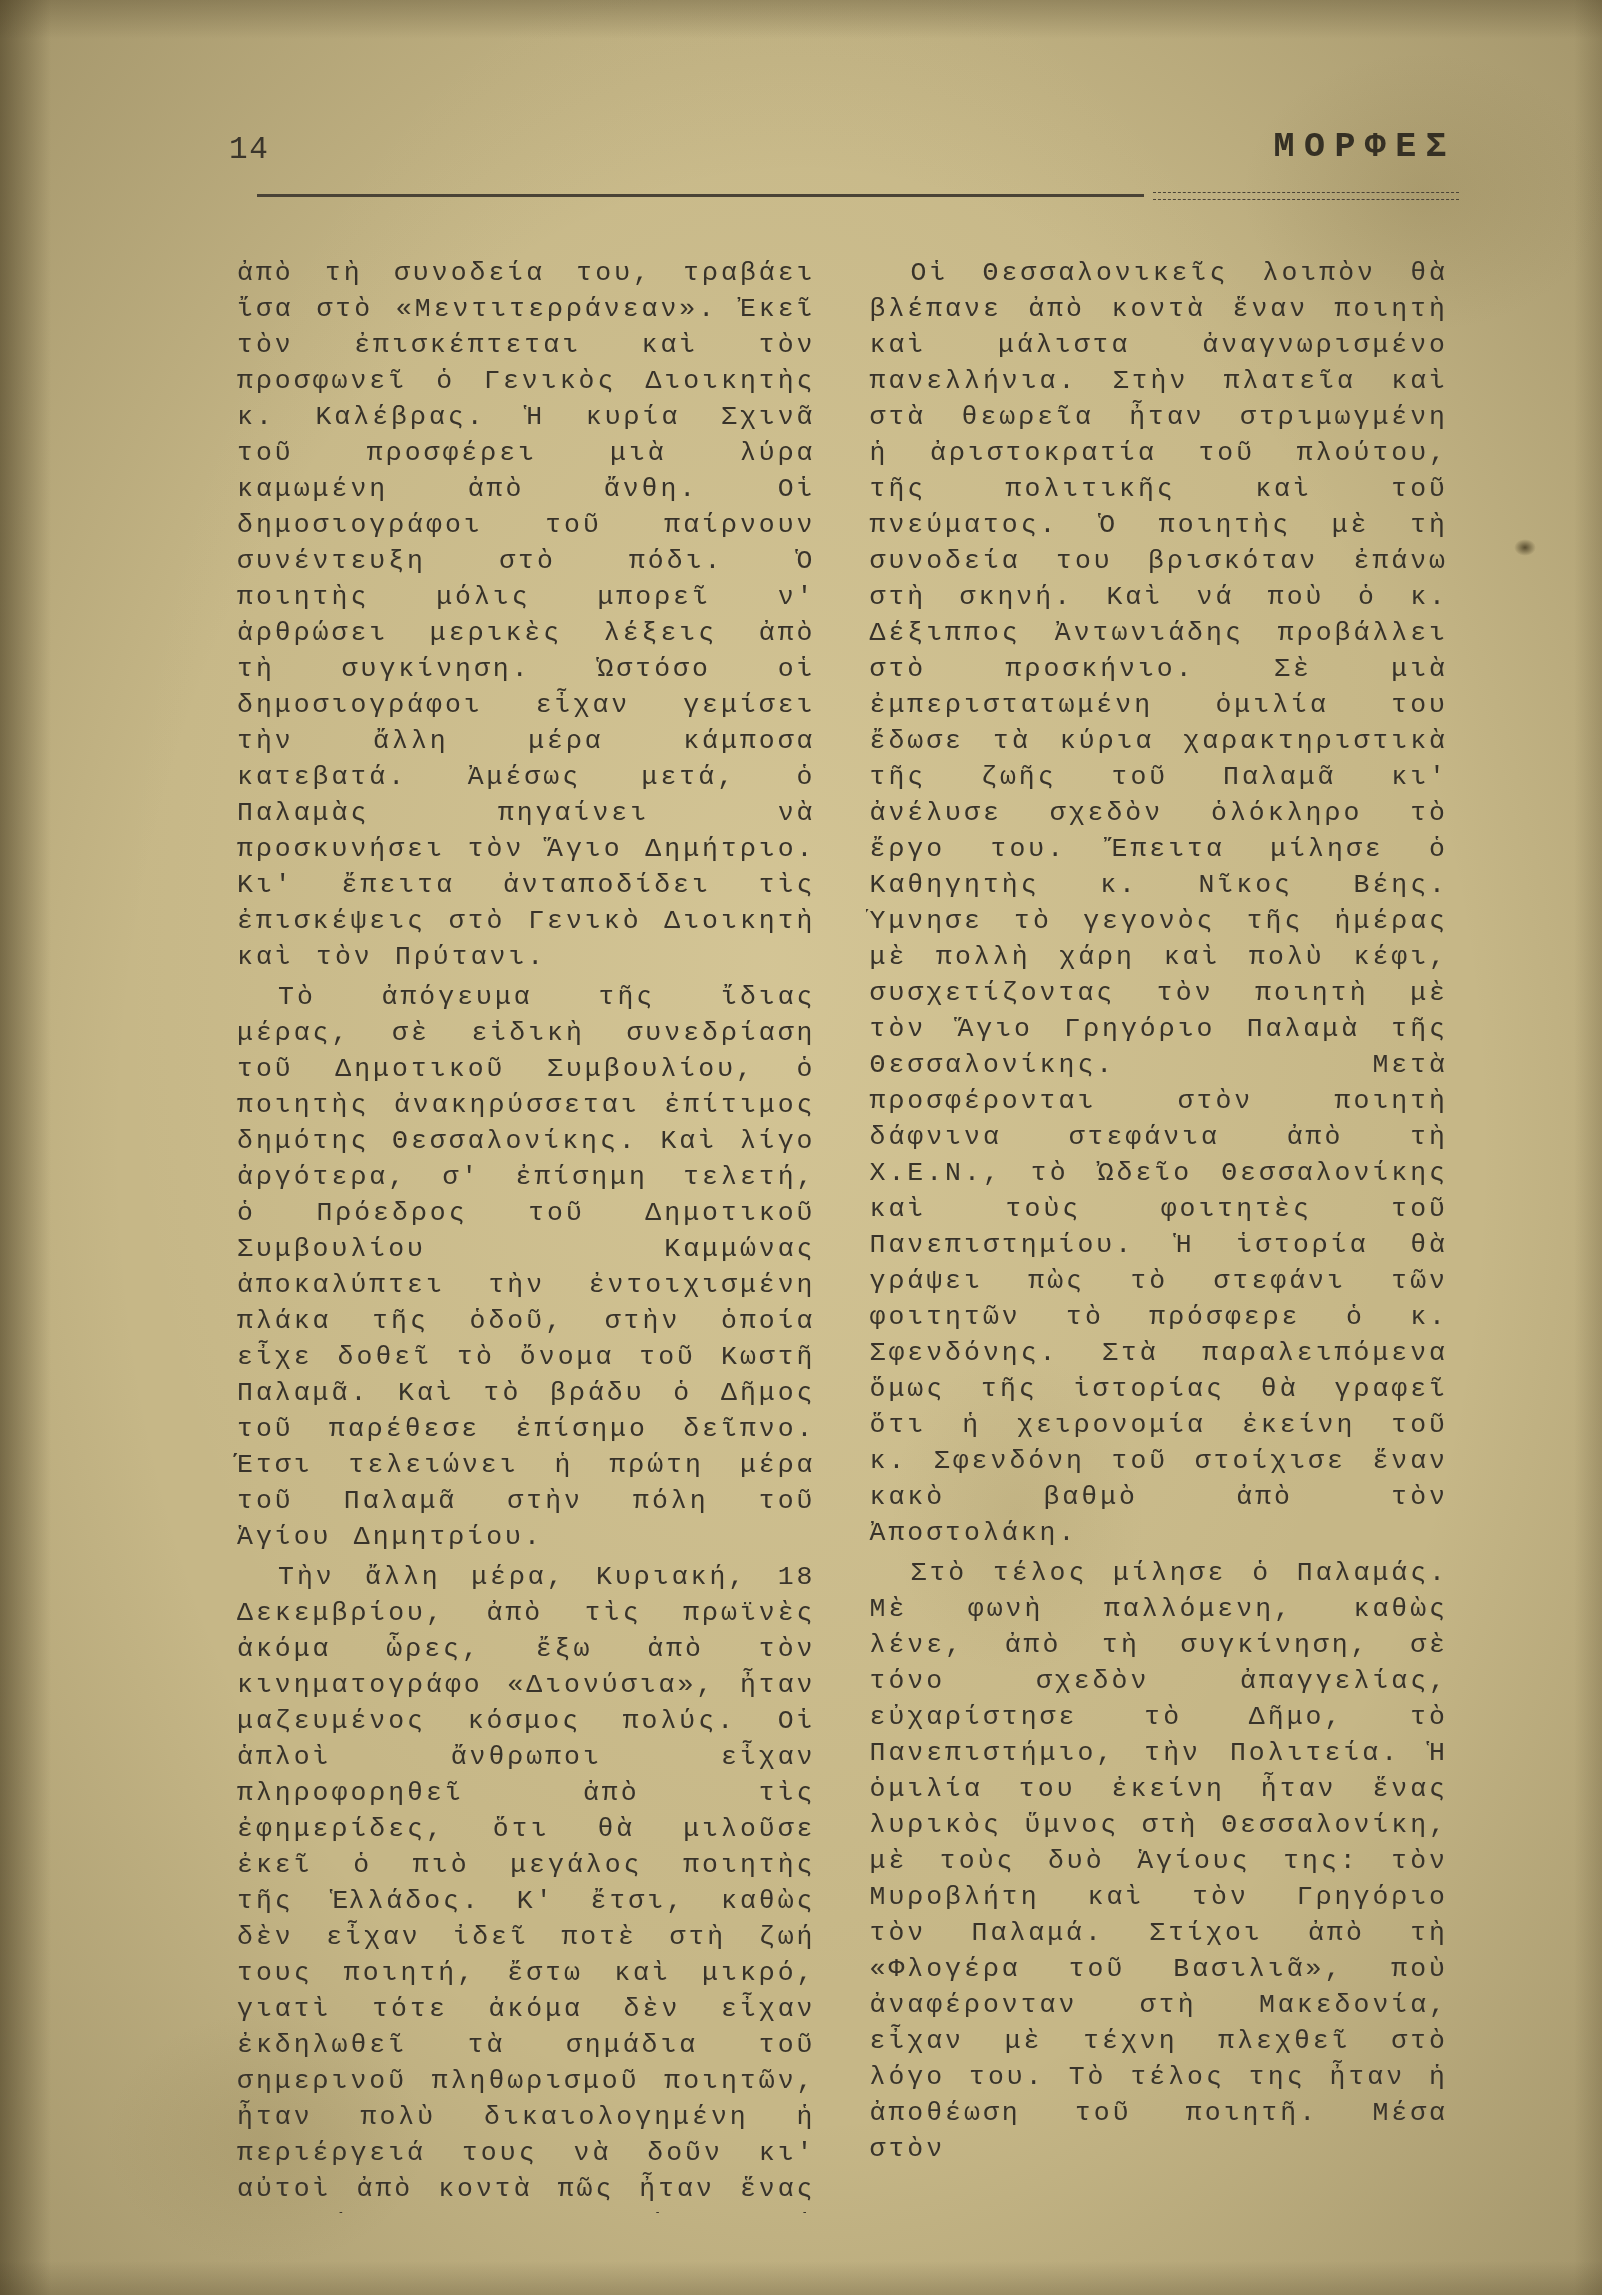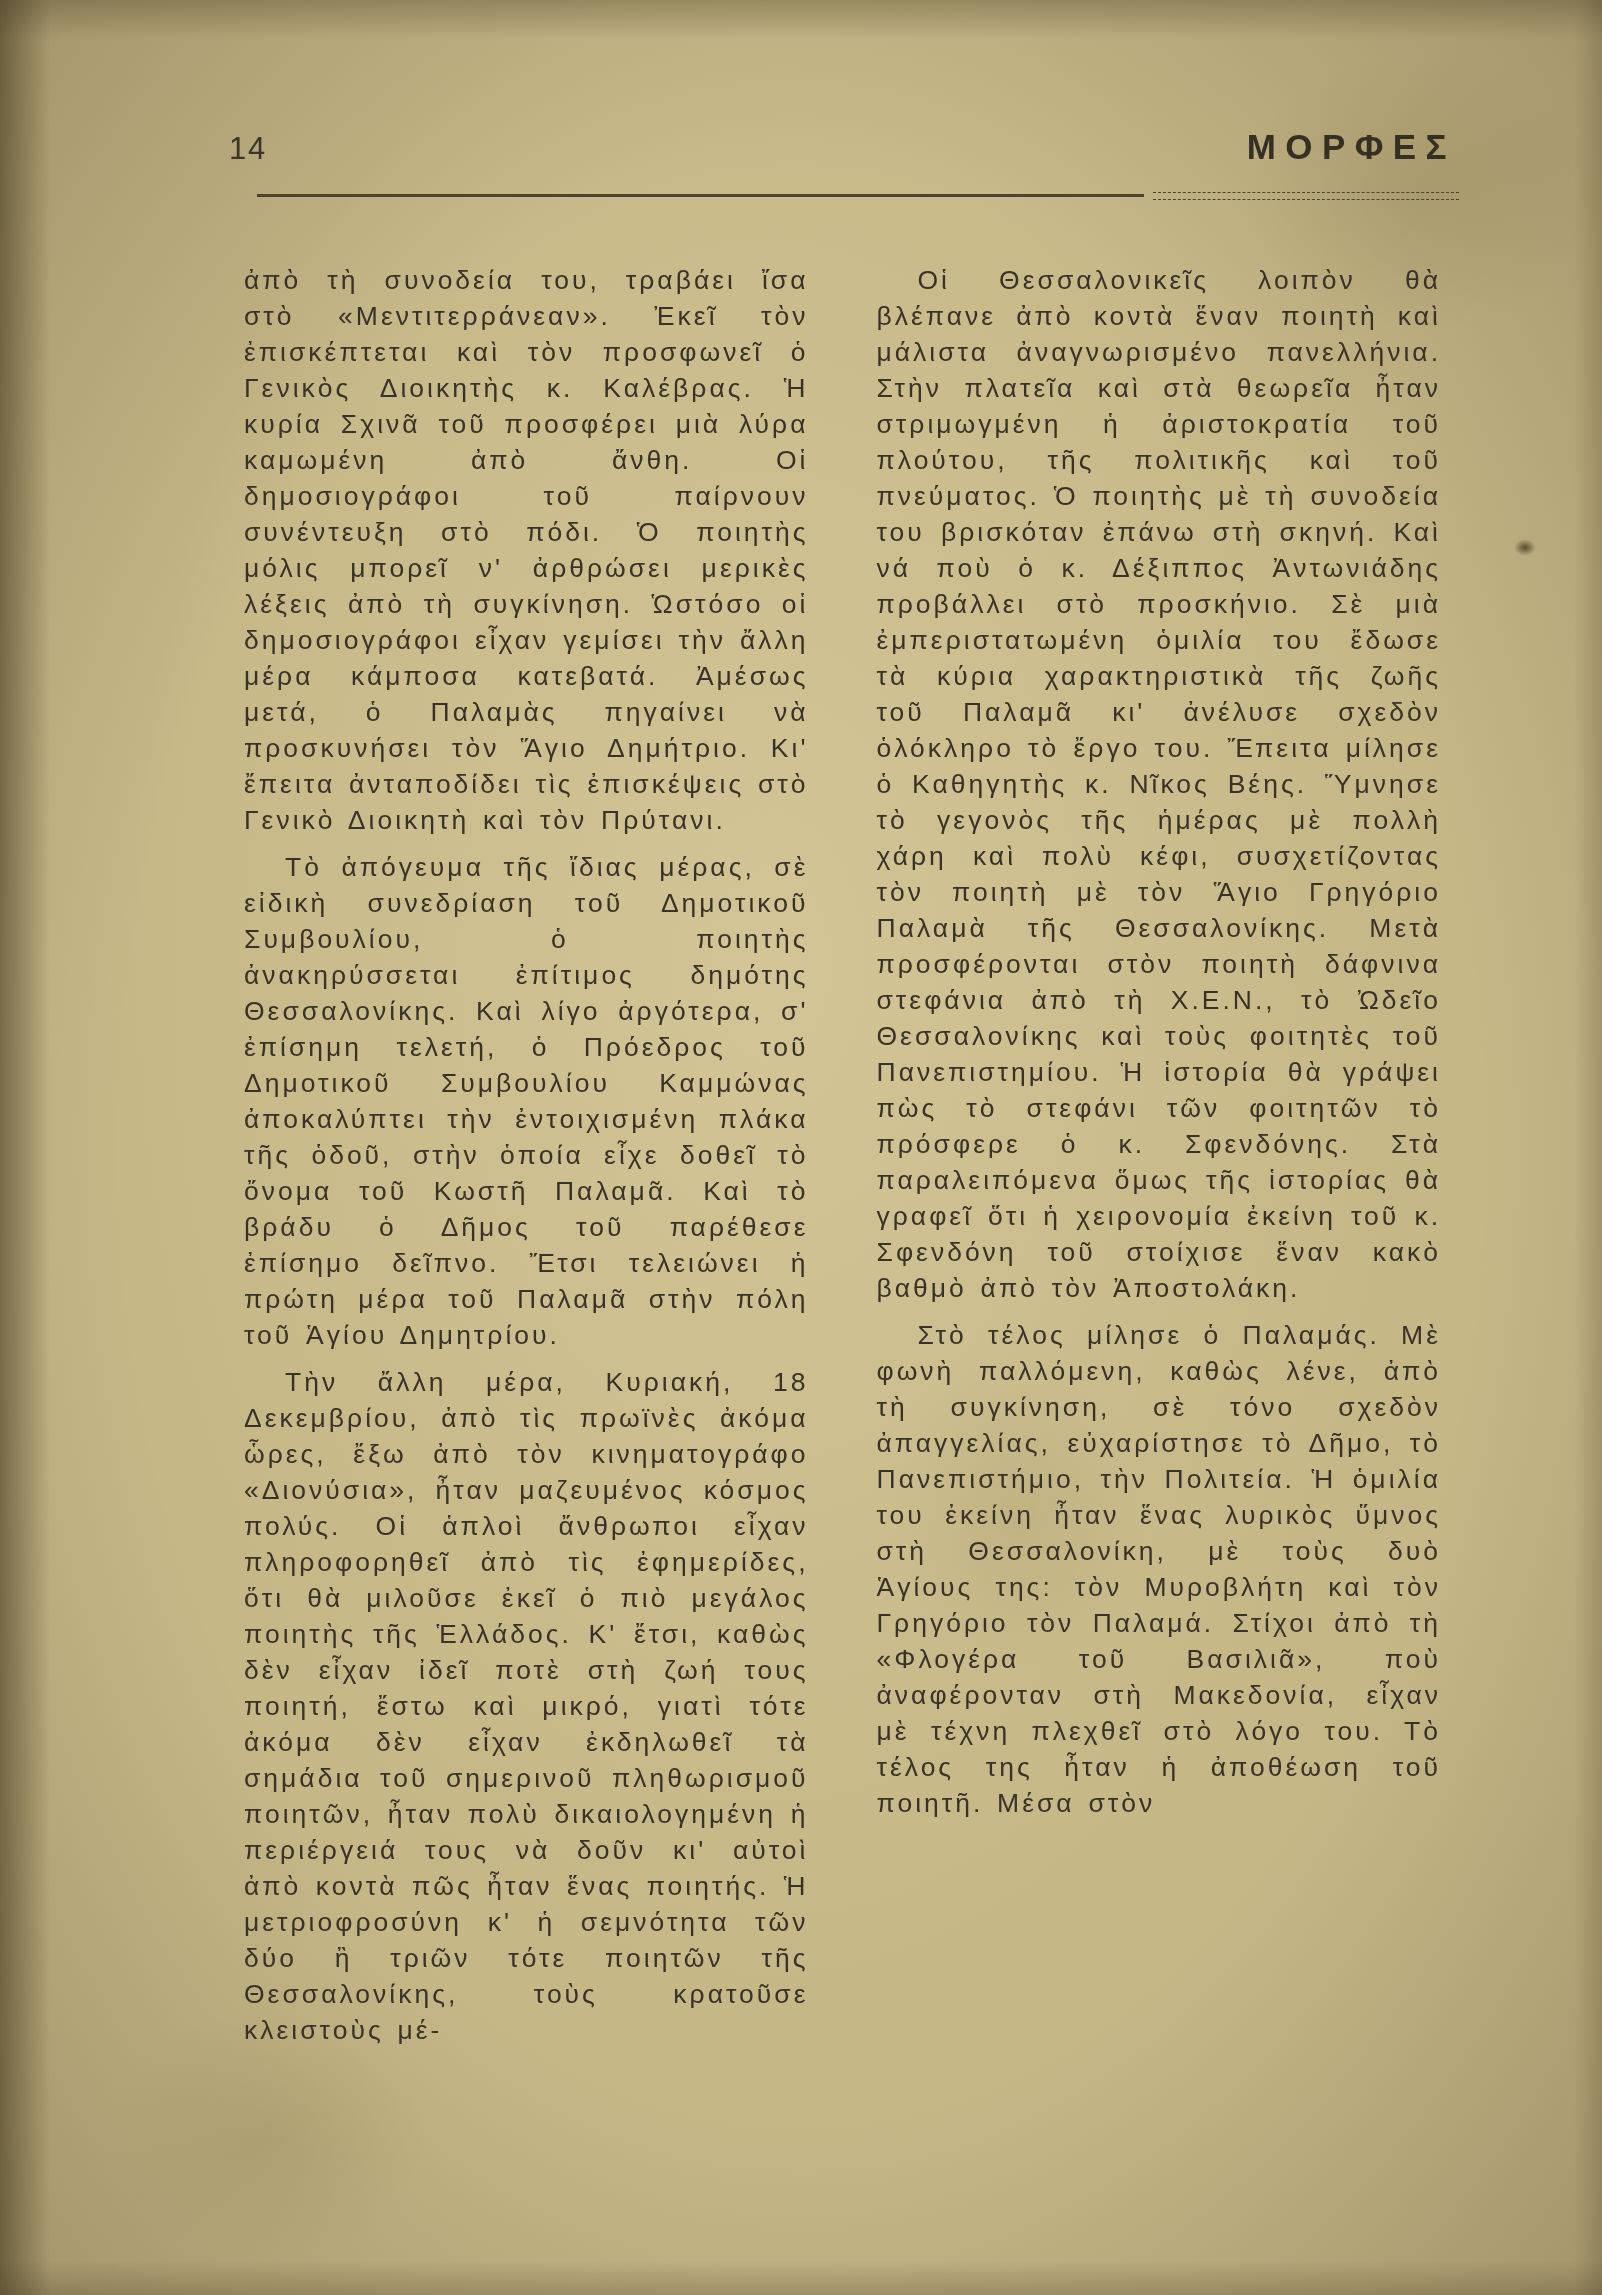--- a/index.html
+++ b/index.html
@@ -10,21 +10,21 @@
   *{ box-sizing:border-box; }
   html,body{ margin:0; padding:0; background:#8f825c; }
   .page{
     position:relative;
     width:1603px; height:2295px;
     overflow:hidden;
     background:
       radial-gradient(ellipse at 48% 42%, rgba(236,222,176,0.35) 0%, rgba(236,222,176,0) 55%),
       radial-gradient(ellipse at 50% 50%, rgba(0,0,0,0) 60%, rgba(74,62,34,0.28) 100%),
       var(--paper);
-    font-family:Liberation Sans, sans-serif;
+    font-family:Liberation Mono, monospace;
     color:var(--ink);
   }
   
   .edge-left{ position:absolute; left:0; top:0; bottom:0; width:51px;
     background:linear-gradient(90deg, rgba(62,51,26,0.55), rgba(62,51,26,0)); }
   .edge-top{ position:absolute; left:0; top:0; right:0; height:39px;
     background:linear-gradient(180deg, rgba(62,51,26,0.30), rgba(62,51,26,0)); }
   .edge-right{ position:absolute; right:0; top:0; bottom:0; width:29px;
     background:linear-gradient(270deg, rgba(62,51,26,0.22), rgba(62,51,26,0)); }
   .edge-bottom{ position:absolute; left:0; bottom:0; right:0; height:34px;
@@ -57,21 +57,21 @@
     border-top:1.7px dashed var(--rule);
     border-bottom:1.7px dashed var(--rule);
   }
 
   .columns{
     position:absolute; left:233px; right:151px; top:251px; bottom:82px;
     display:flex; gap:46px;
   }
   .col{ flex:1 1 0; overflow:hidden; }
   .para{
-    margin:11px;
+    margin:4px;
     font-size:26.5px;
     line-height:36px;
     letter-spacing:3px;
     word-spacing:3.4px;
     text-align:justify;
     color:var(--ink);
   }
   .para.indent{ text-indent:41px; }
 </style>
 </head>

